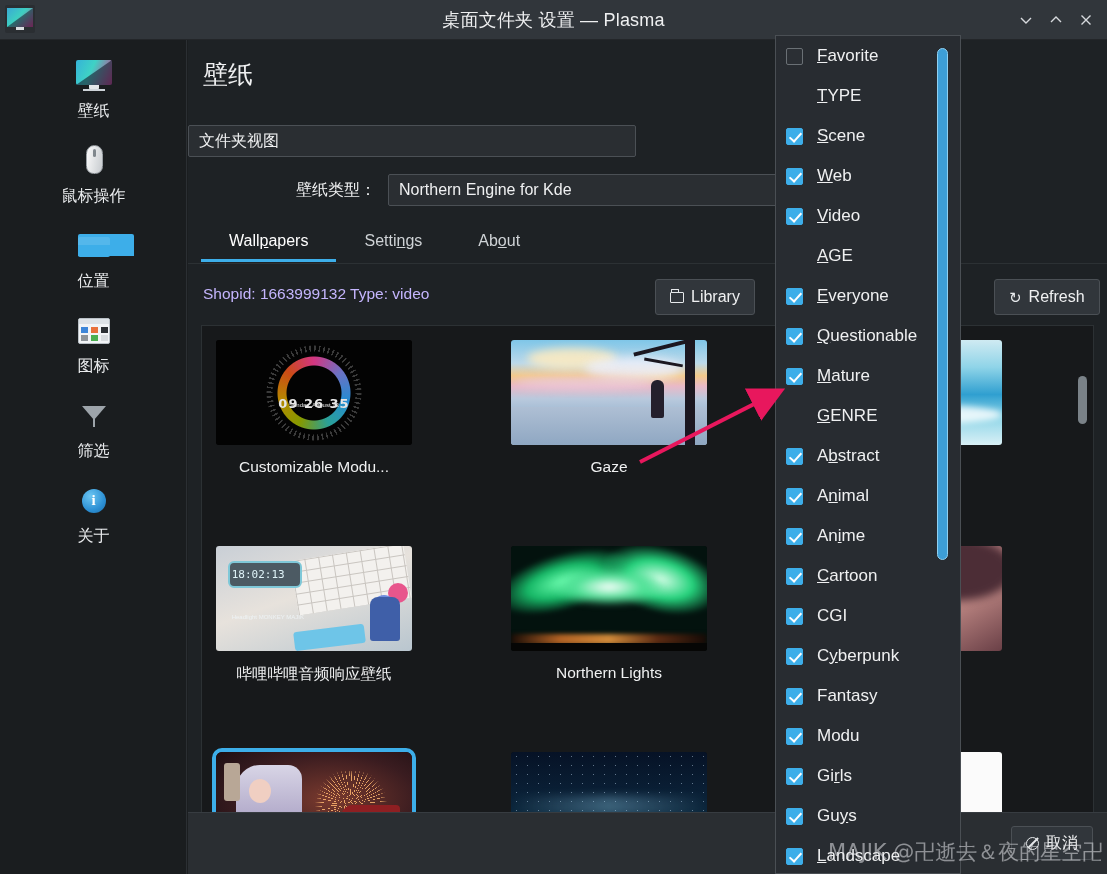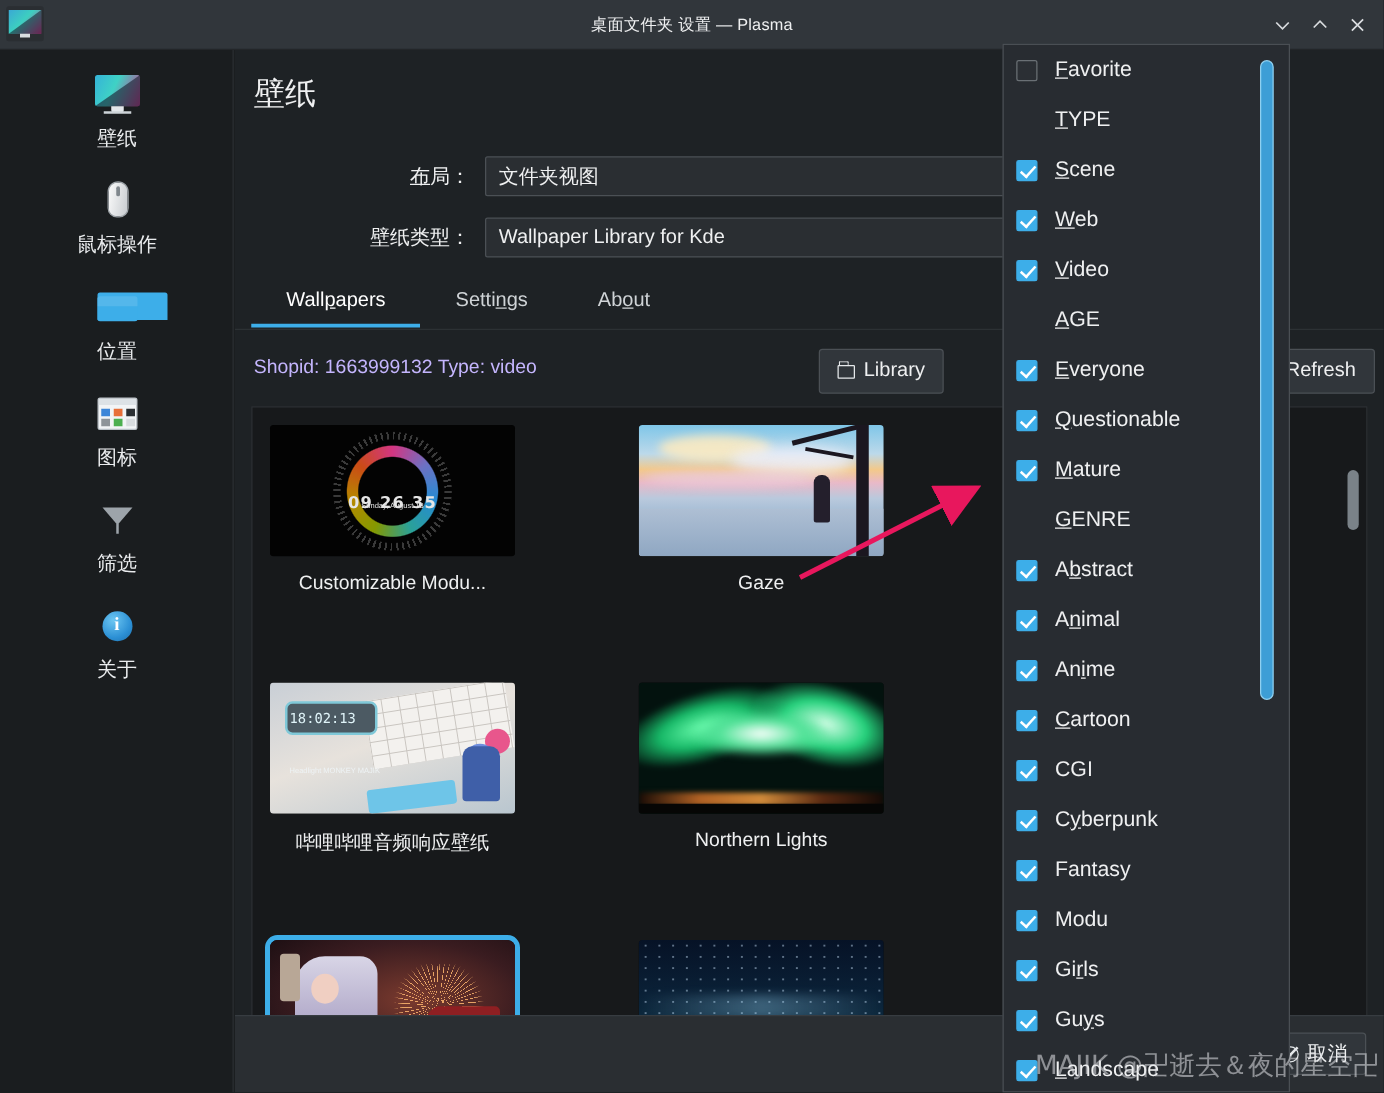--- a/index.html
+++ b/index.html
@@ -26,21 +26,21 @@
     background:linear-gradient(135deg,#3aa9d4 0%,#3dcfc0 45%,#d6328a 100%);
   }
   .win-icon .mon:after{
     content:""; position:absolute; left:0; top:0; width:0;height:0;
     border-left:26px solid transparent; border-bottom:19px solid rgba(20,25,40,.55);
   }
   .win-icon .stand{
     position:absolute;left:11px;top:22px;width:8px;height:3px;background:#d9dde0;
   }
   .title-text {
-    width:100%; text-align:center; font-size:13px; color:#eff0f1;
+    width:100%; text-align:center; font-size:18px; color:#eff0f1;
     letter-spacing:.2px;
   }
   .win-btns { position:absolute; right:6px; top:0; height:40px; display:flex; align-items:center; }
   .win-btn {
     width:30px; height:40px; display:flex; align-items:center; justify-content:center;
     color:#d7dadd; font-size:17px; line-height:1;
   }
   .win-btn svg { display:block; }
 
   
@@ -276,22 +276,22 @@
   .btn-cancel{
     position:absolute; right:14px; top:13px; height:34px; padding:0 14px;
     background:#31363b; border:1px solid #4b5055; border-radius:3px;
     display:flex; align-items:center; gap:7px; font-size:16px; color:#eff0f1; cursor:pointer;
   }
   .ico-cancel{ width:13px;height:13px;border:1.6px solid #e6e9eb;border-radius:50%;position:relative;}
   .ico-cancel:after{content:"";position:absolute;left:-1px;top:4.2px;width:14px;height:1.6px;background:#e6e9eb;transform:rotate(-45deg);}
 
   
   .dropdown{
-    position:absolute; left:775px; top:35px; width:230px; height:839px;
-    background:#282c31; border:1px solid #4a4f54; overflow:hidden; z-index:40;margin-left:27px;
+    position:absolute; left:775px; top:35px; width:186px; height:839px;
+    background:#282c31; border:1px solid #4a4f54; overflow:hidden; z-index:40;
   }
   .dd-list{ position:absolute; left:0; top:0; width:214px; }
   .dd-item{
     height:40px; display:flex; align-items:center; padding-left:10px; gap:14px; cursor:pointer;
     font-size:17px; color:#eff0f1;
   }
   .cb{
     width:17px; height:17px; border-radius:2px; flex:0 0 17px; position:relative;
     background:#2b2f34; border:1px solid #6a7075;
   }
@@ -404,27 +404,26 @@
       <div class="lbl">关于</div>
     </div>
 
   </div>
 
   <div class="main">
 
     <div class="page-title">壁纸</div>
 
     <div class="form-row r1">
-      <div class="flabel"><span style="text-decoration:underline">布</span><span>局：</span></div>
       <div class="combo">文件夹视图</div>
     </div>
 
     <div class="form-row r2">
       <div class="flabel">壁纸类型：</div>
-      <div class="combo">Wallpaper Library for Kde</div>
+      <div class="combo">Northern Engine for Kde</div>
     </div>
 
     <div class="tabs">
       <div class="tab active">Wall<span style="text-decoration:underline">p</span>apers</div>
       <div class="tab">Setti<span style="text-decoration:underline">n</span>gs</div>
       <div class="tab">Ab<span style="text-decoration:underline">o</span>ut</div>
     </div>
     <div class="tabs-rule"></div>
 
     <div class="infobar">

